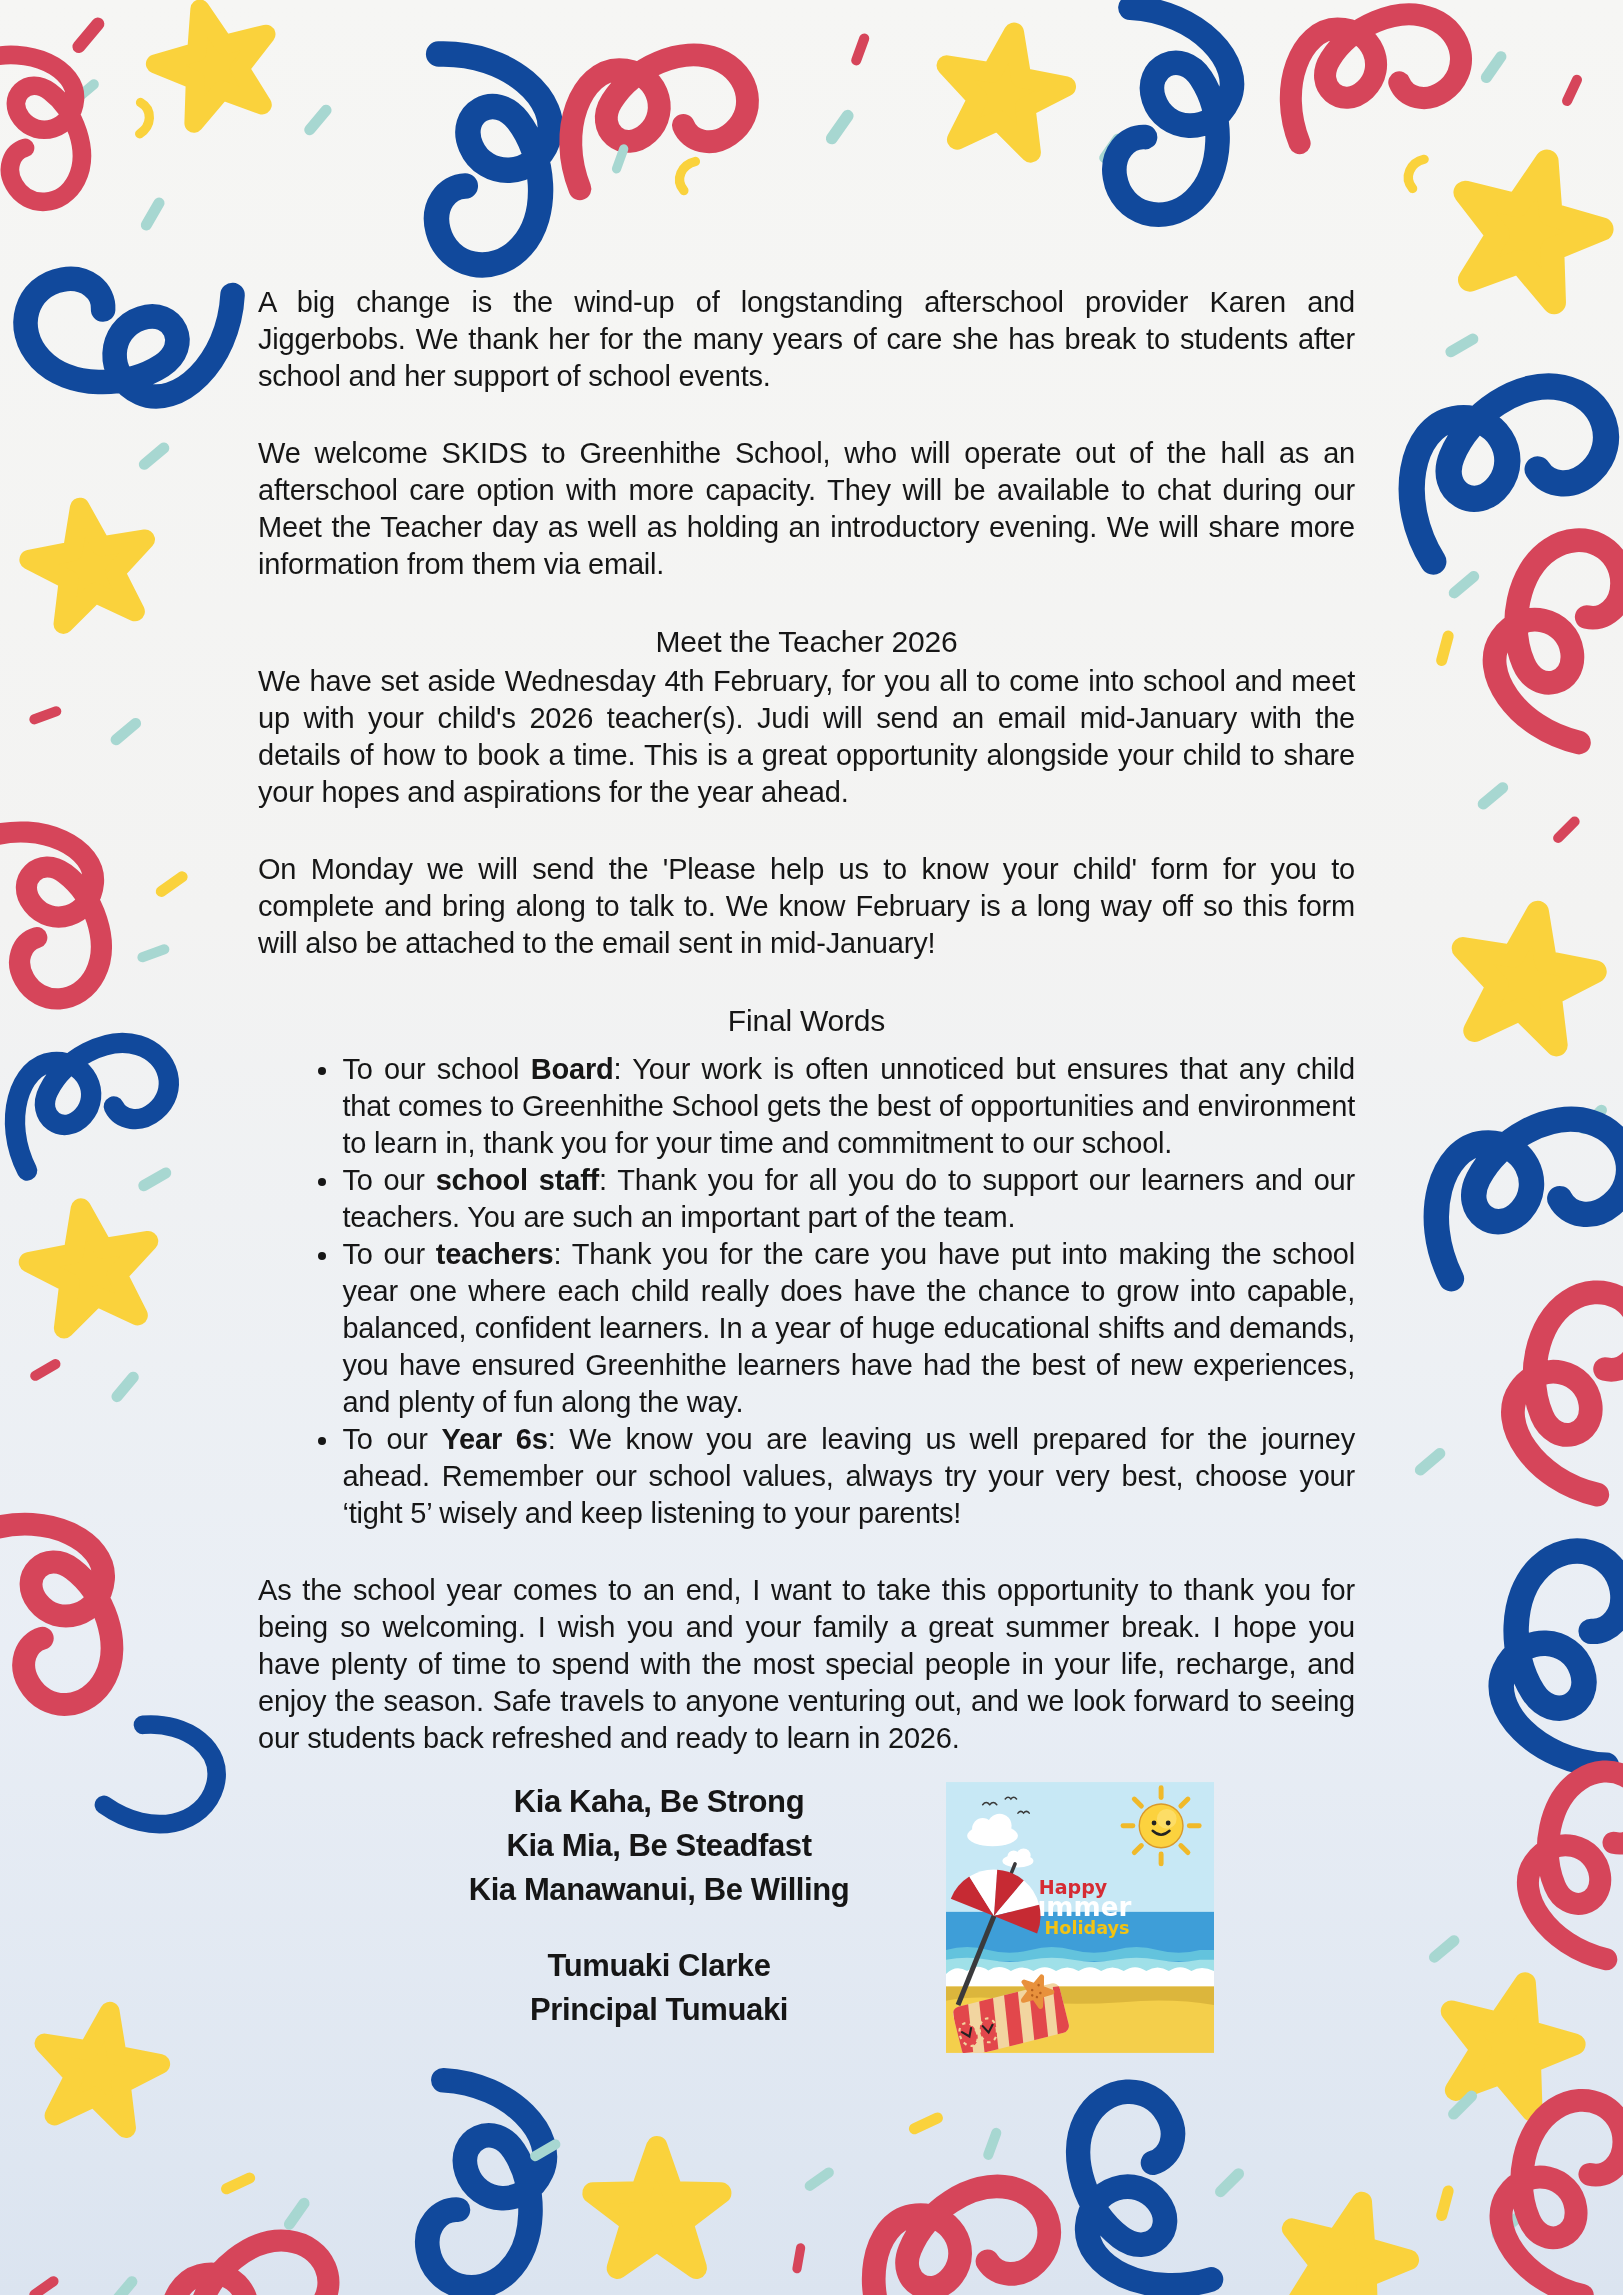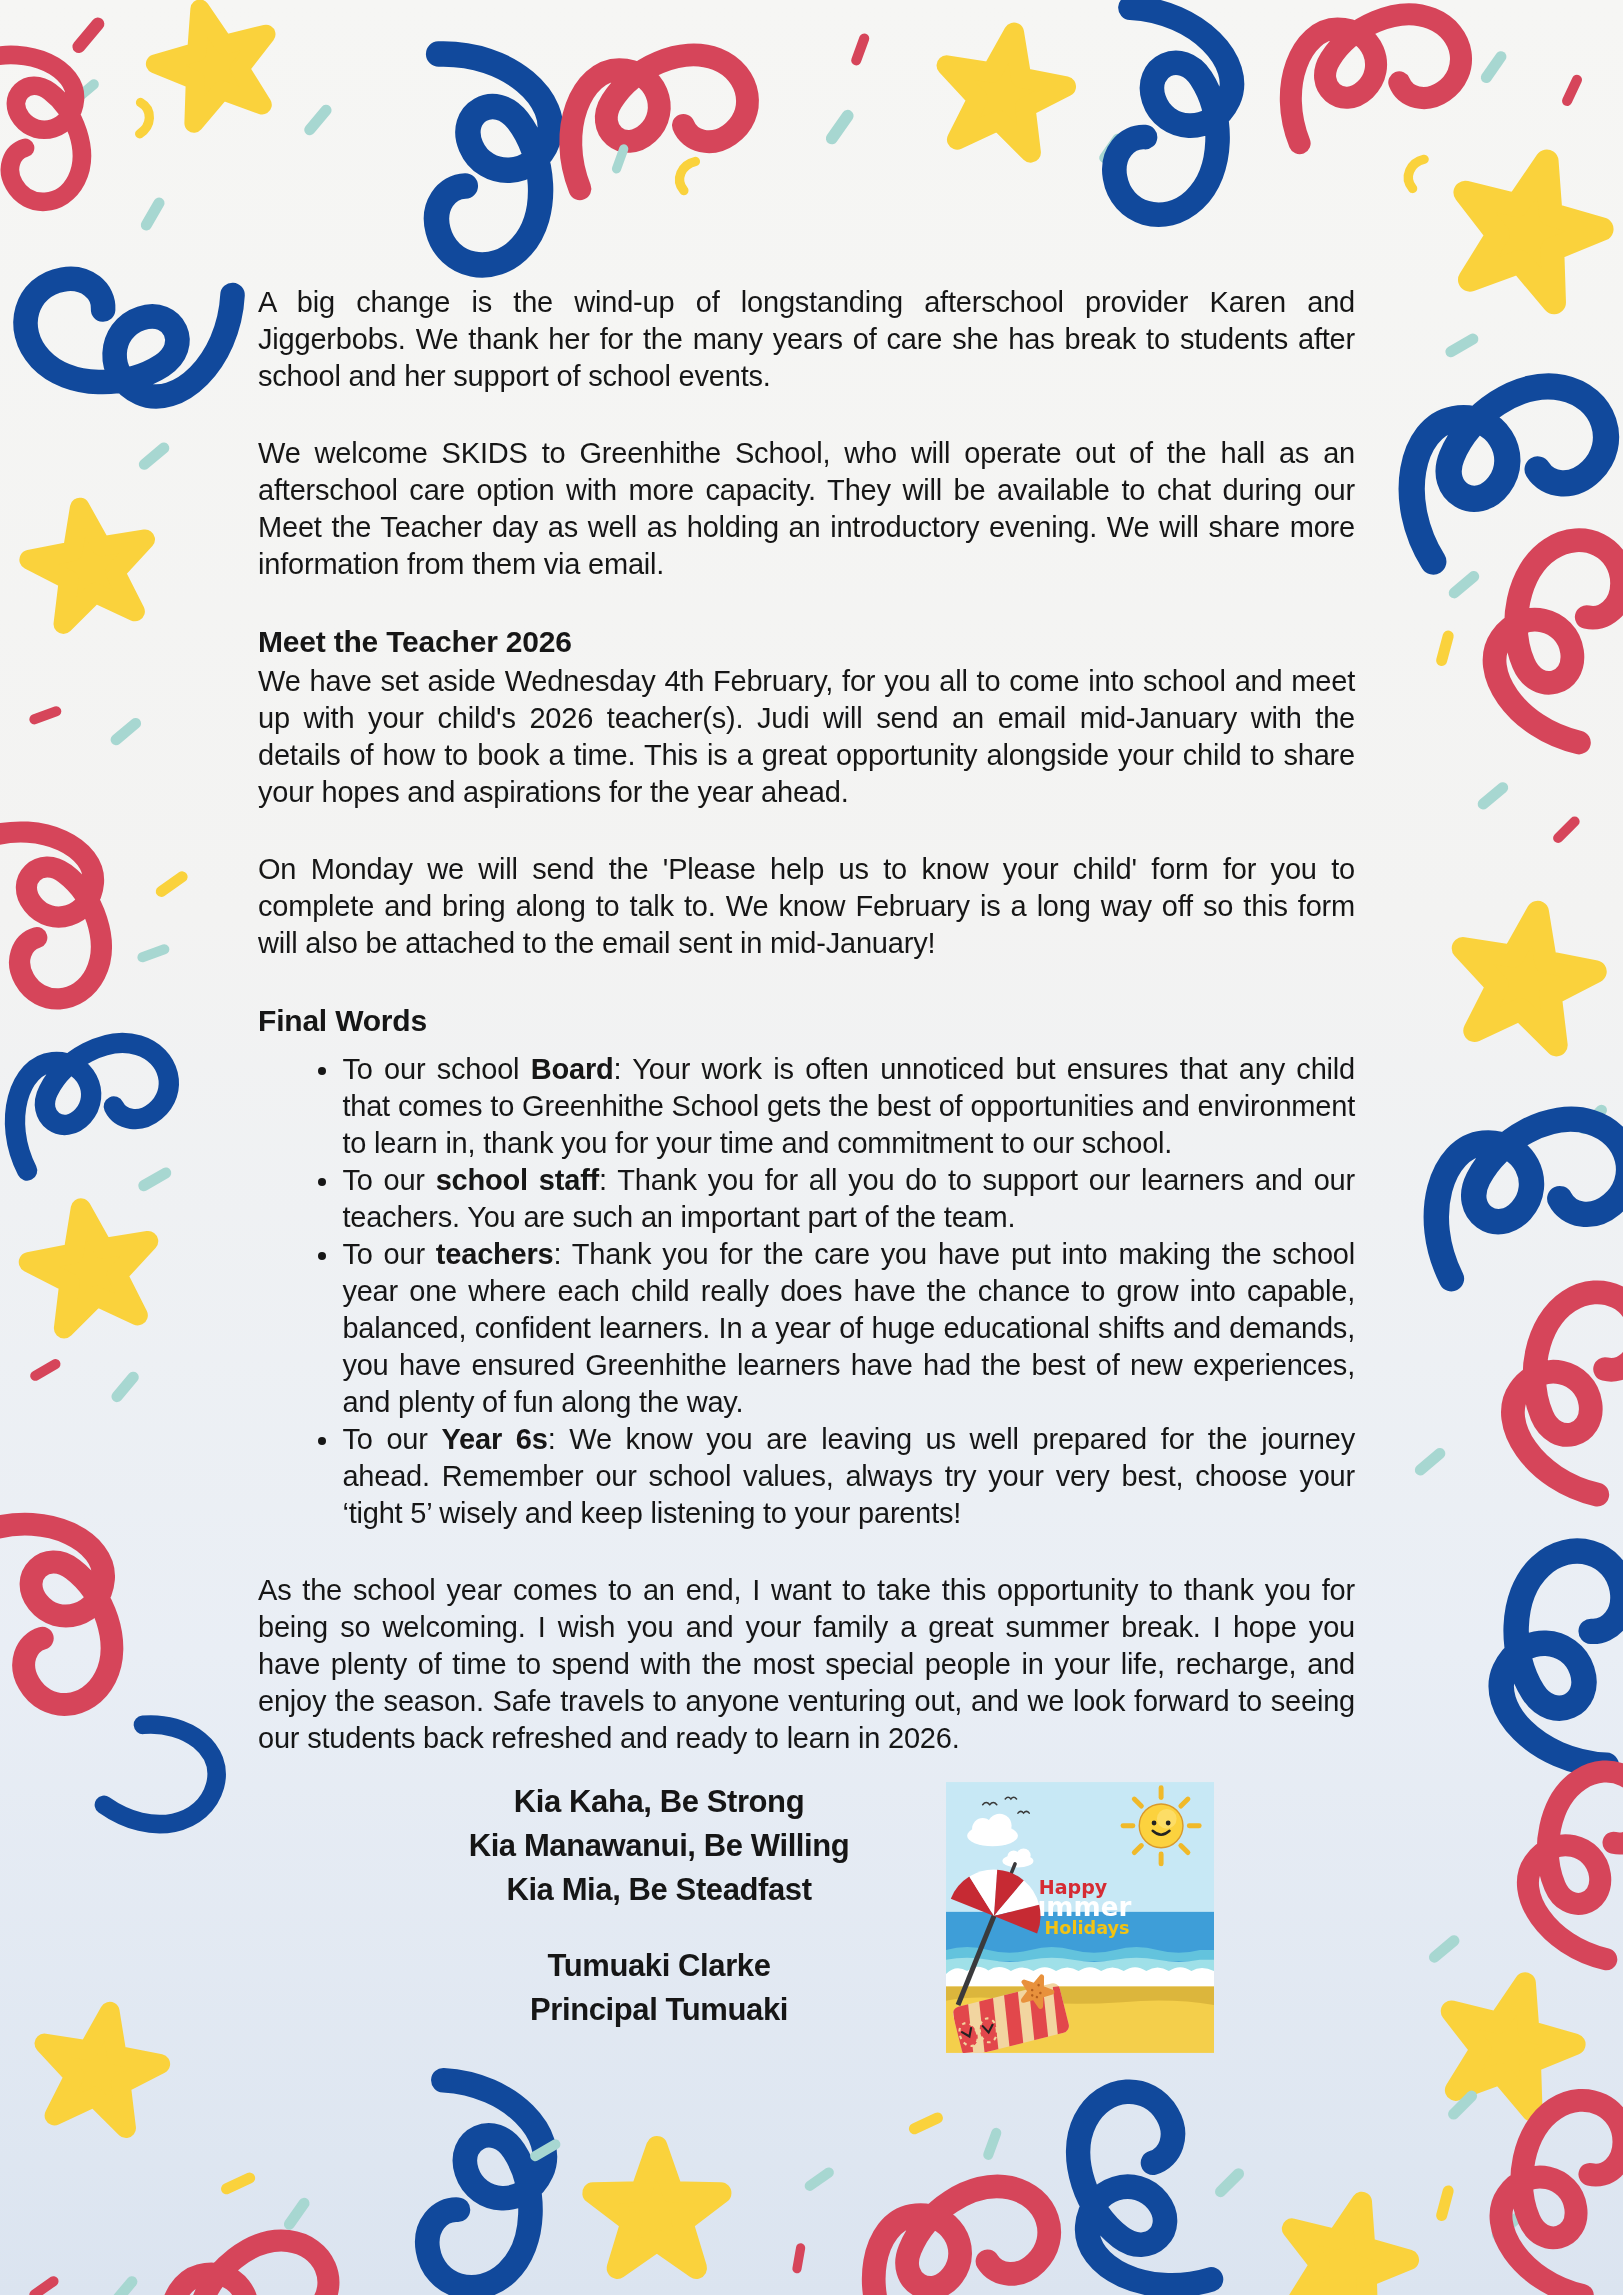--- a/index.html
+++ b/index.html
@@ -16,21 +16,21 @@
   .c-blue{color:var(--blue,#11499c);}
   .c-yel{color:var(--yellow,#fad23c);}
   .c-teal{color:var(--teal,#a7d7d1);}
 
   .content{
     position:absolute;left:258px;top:284px;width:1097px;
     font-size:29px;line-height:37px;letter-spacing:-0.2px;
     text-align:justify;
   }
   .content p{margin:0 0 40px 0;}
-  .content h2{font-size:30px;line-height:37px;margin:0 0 2.8px 0;font-weight:bold;text-align:left;}
+  .content h2{font-size:30px;line-height:37px;margin:0 0 2.8px 0;font-weight:normal;text-align:center;}
   .content ul{margin:12px 0 40px 0;padding:0 0 0 83px;list-style:disc outside;}
   .content li{margin:0;padding:0 0 0 1.4px;}
   .content li::marker{font-size:0.9em;}
 
   .signoff{
     position:absolute;left:258px;top:1780px;width:802px;
     text-align:center;
     font-family:Liberation Sans, sans-serif;
     font-weight:bold;font-size:31px;line-height:44px;letter-spacing:-0.4px;
   }
@@ -145,22 +145,22 @@
       <li><span>To our </span><strong>school staff</strong><span>: Thank you for all you do to support our learners and our teachers. You are such an important part of the team.</span></li>
       <li><span>To our </span><strong>teachers</strong><span>: Thank you for the care you have put into making the school year one where each child really does have the chance to grow into capable, balanced, confident learners. In a year of huge educational shifts and demands, you have ensured Greenhithe learners have had the best of new experiences, and plenty of fun along the way.</span></li>
       <li><span>To our </span><strong>Year 6s</strong><span>: We know you are leaving us well prepared for the journey ahead. Remember our school values, always try your very best, choose your ‘tight 5’ wisely and keep listening to your parents!</span></li>
     </ul>
 
     <p>As the school year comes to an end, I want to take this opportunity to thank you for being so welcoming. I wish you and your family a great summer break. I hope you have plenty of time to spend with the most special people in your life, recharge, and enjoy the season. Safe travels to anyone venturing out, and we look forward to seeing our students back refreshed and ready to learn in 2026.</p>
   </main>
 
   <div class="signoff">
     <div>Kia Kaha, Be Strong</div>
+    <div>Kia Mia, Be Steadfast</div>
     <div>Kia Manawanui, Be Willing</div>
-    <div>Kia Mia, Be Steadfast</div>
     <div class="gap"></div>
     <div>Tumuaki Clarke</div>
     <div>Principal Tumuaki</div>
   </div>
 
   <svg class="card" viewBox="0 0 380 384">
     <defs>
       <clipPath id="cardclip">
           <rect x="0" y="0" width="380" height="384"></rect>
         </clipPath>

